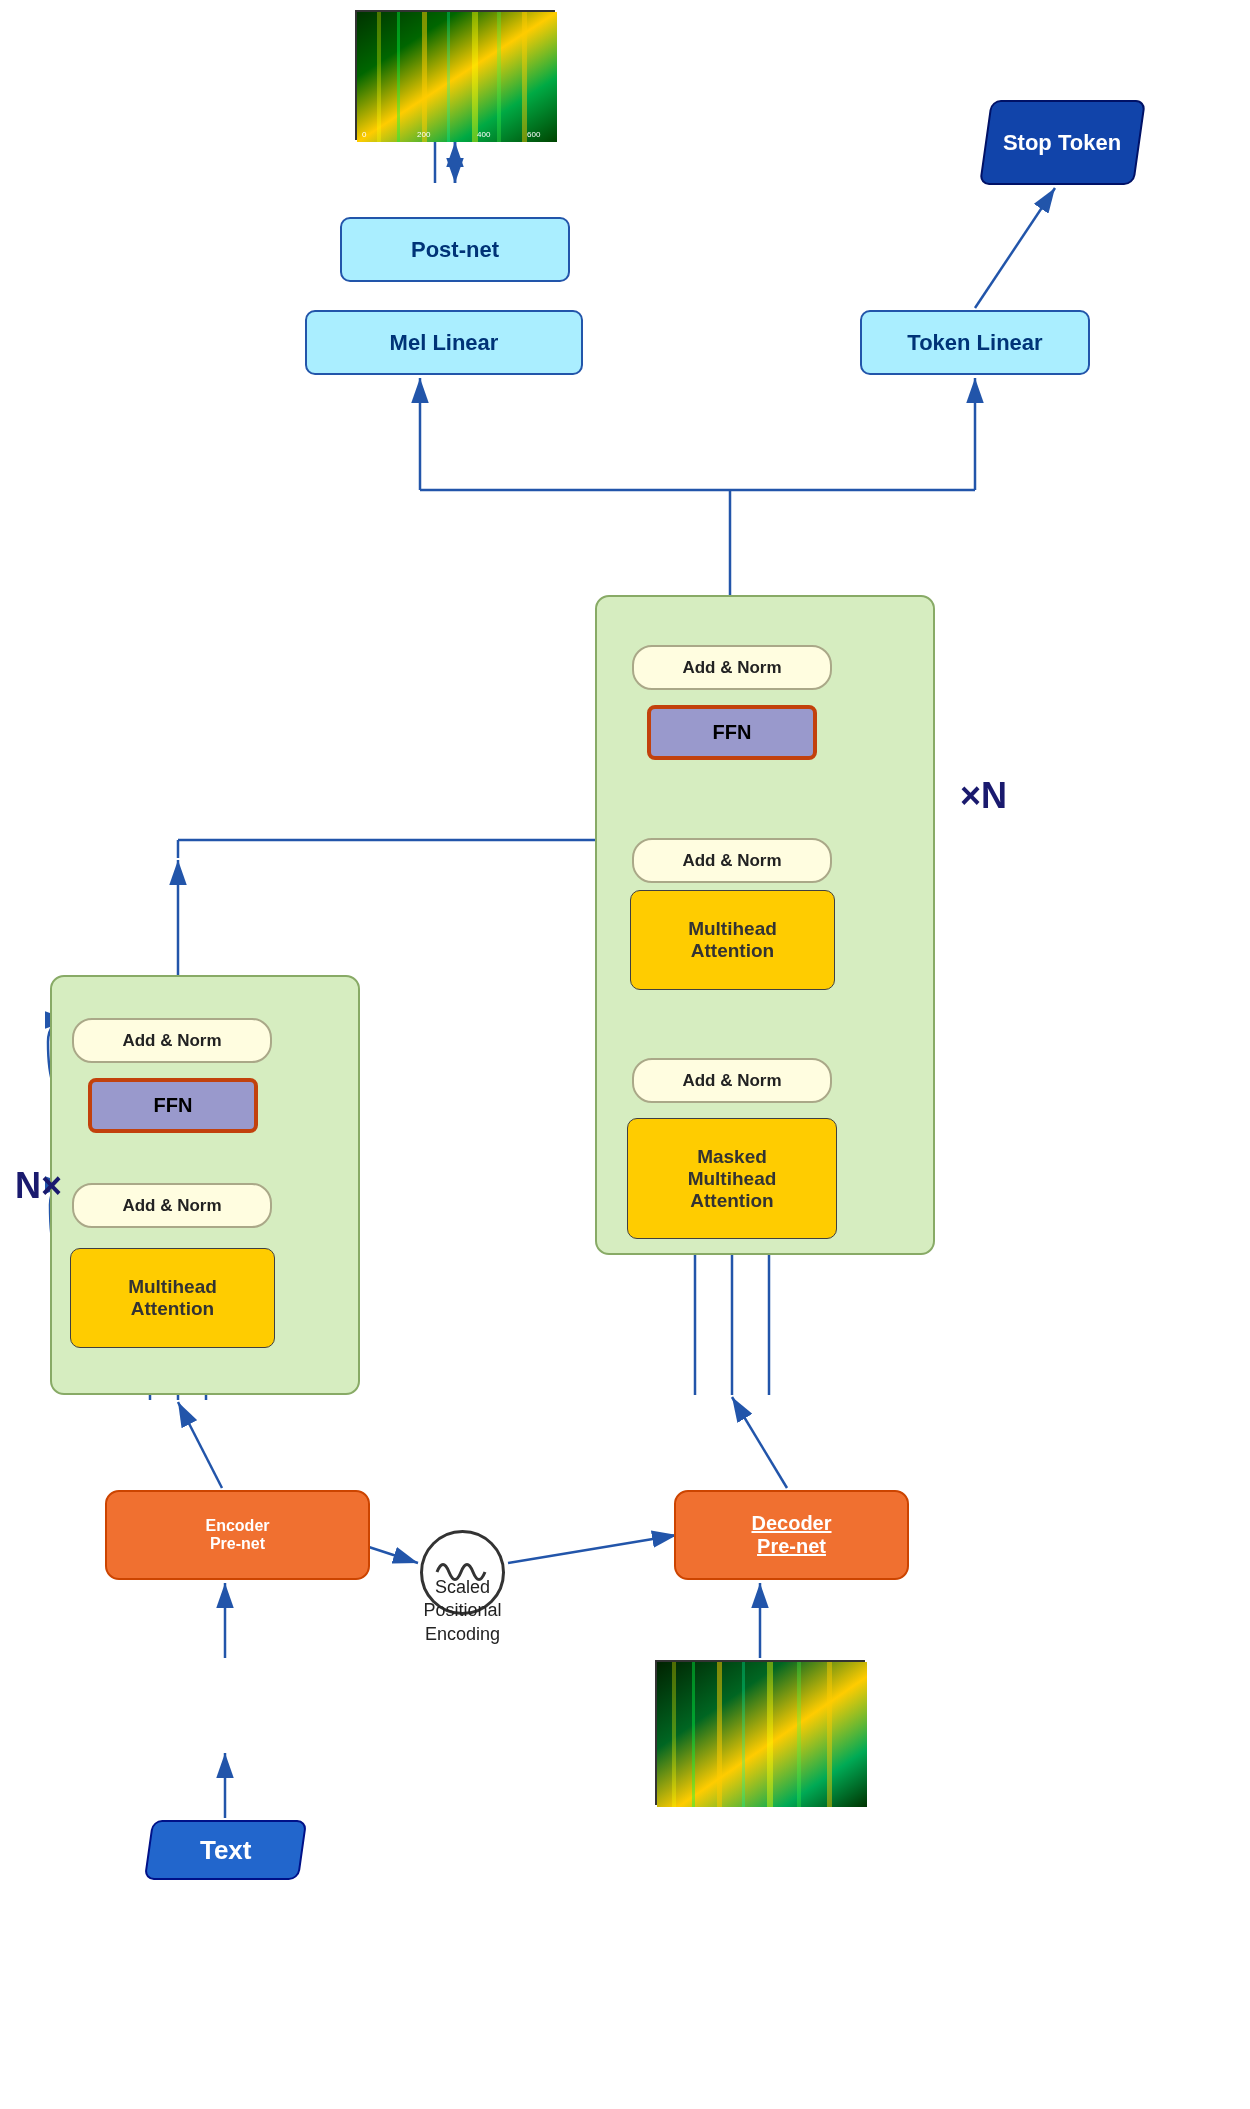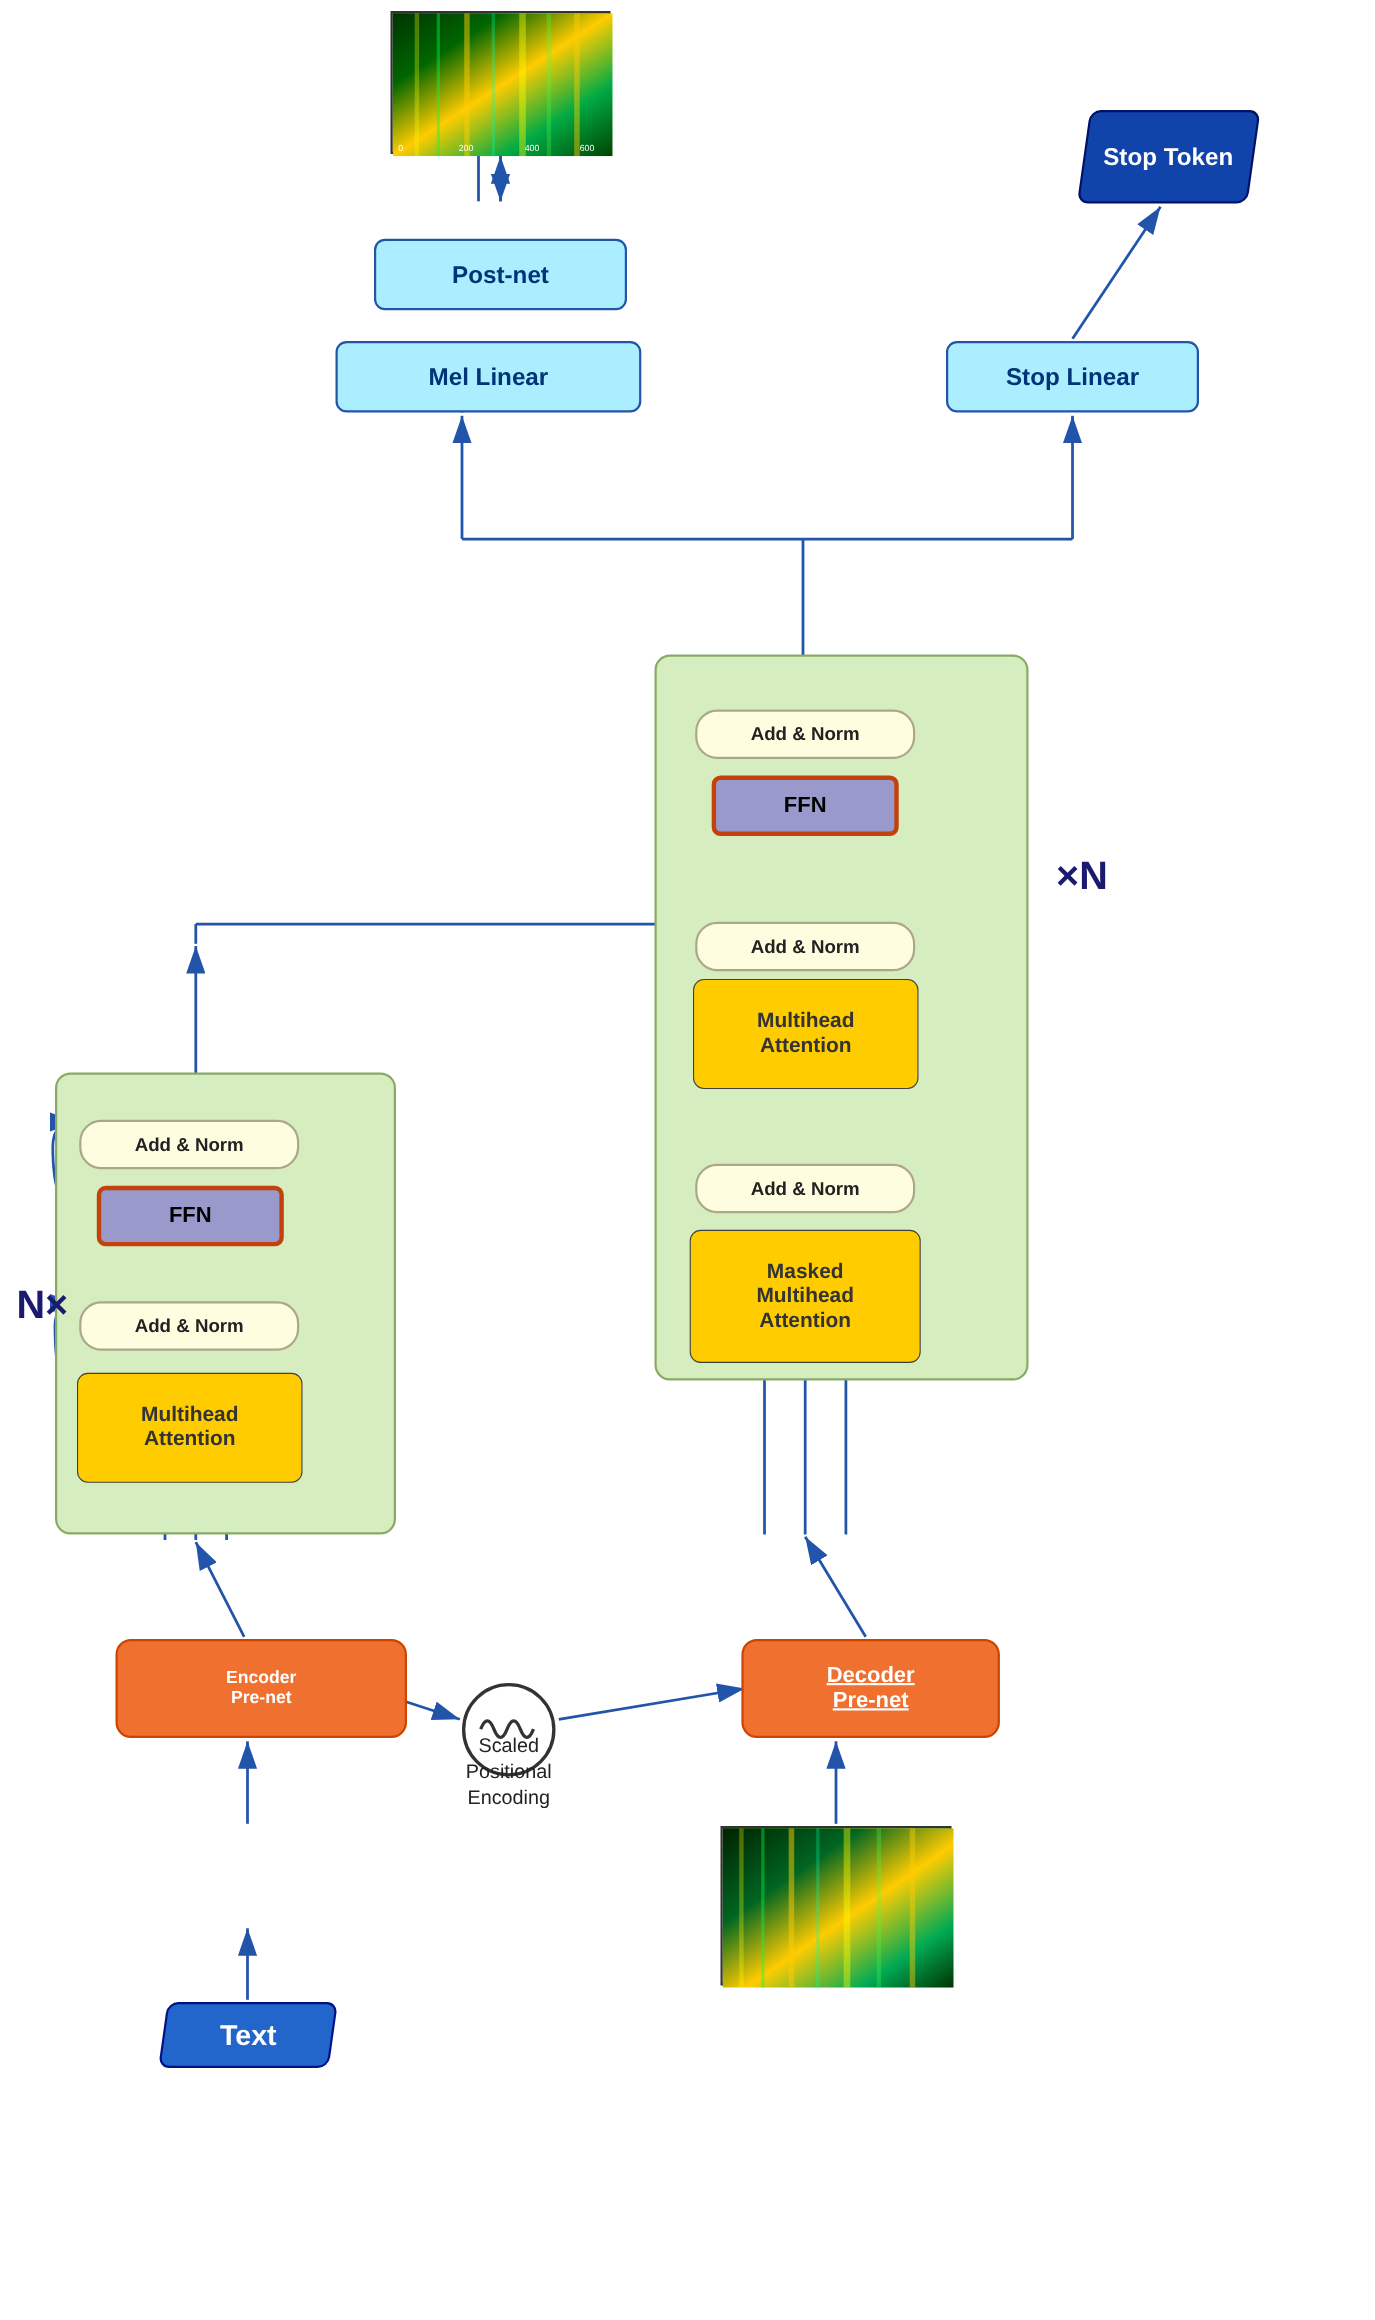--- a/index.html
+++ b/index.html
@@ -287,21 +287,21 @@
 
   <div class="box box-cyan" style="left:340px; top:185px; width:230px; height:65px;margin-top:32px;">Post-net</div>
 
   <div class="box box-darkblue" style="left:985px; top:100px; width:155px; height:85px;">
     <span>Stop
 Token</span>
   </div>
 
   <div class="box box-cyan" style="left:305px; top:310px; width:278px; height:65px;">Mel Linear</div>
 
-  <div class="box box-cyan" style="left:860px; top:310px; width:230px; height:65px;">Stop Linear</div>
+  <div class="box box-cyan" style="left:860px; top:310px; width:230px; height:65px;">Token Linear</div>
 
   <div class="container-green" style="left:595px; top:595px; width:340px; height:660px;">
   </div>
 
   <div class="box box-addnorm" style="left:632px; top:645px; width:200px; height:45px; font-size:17px;">Add &amp; Norm</div>
 
   <div class="box box-ffn" style="left:647px; top:705px; width:170px; height:55px; font-size:20px;">FFN</div>
 
   <div class="box box-addnorm" style="left:632px; top:838px; width:200px; height:45px; font-size:17px;">Add &amp; Norm</div>
 

